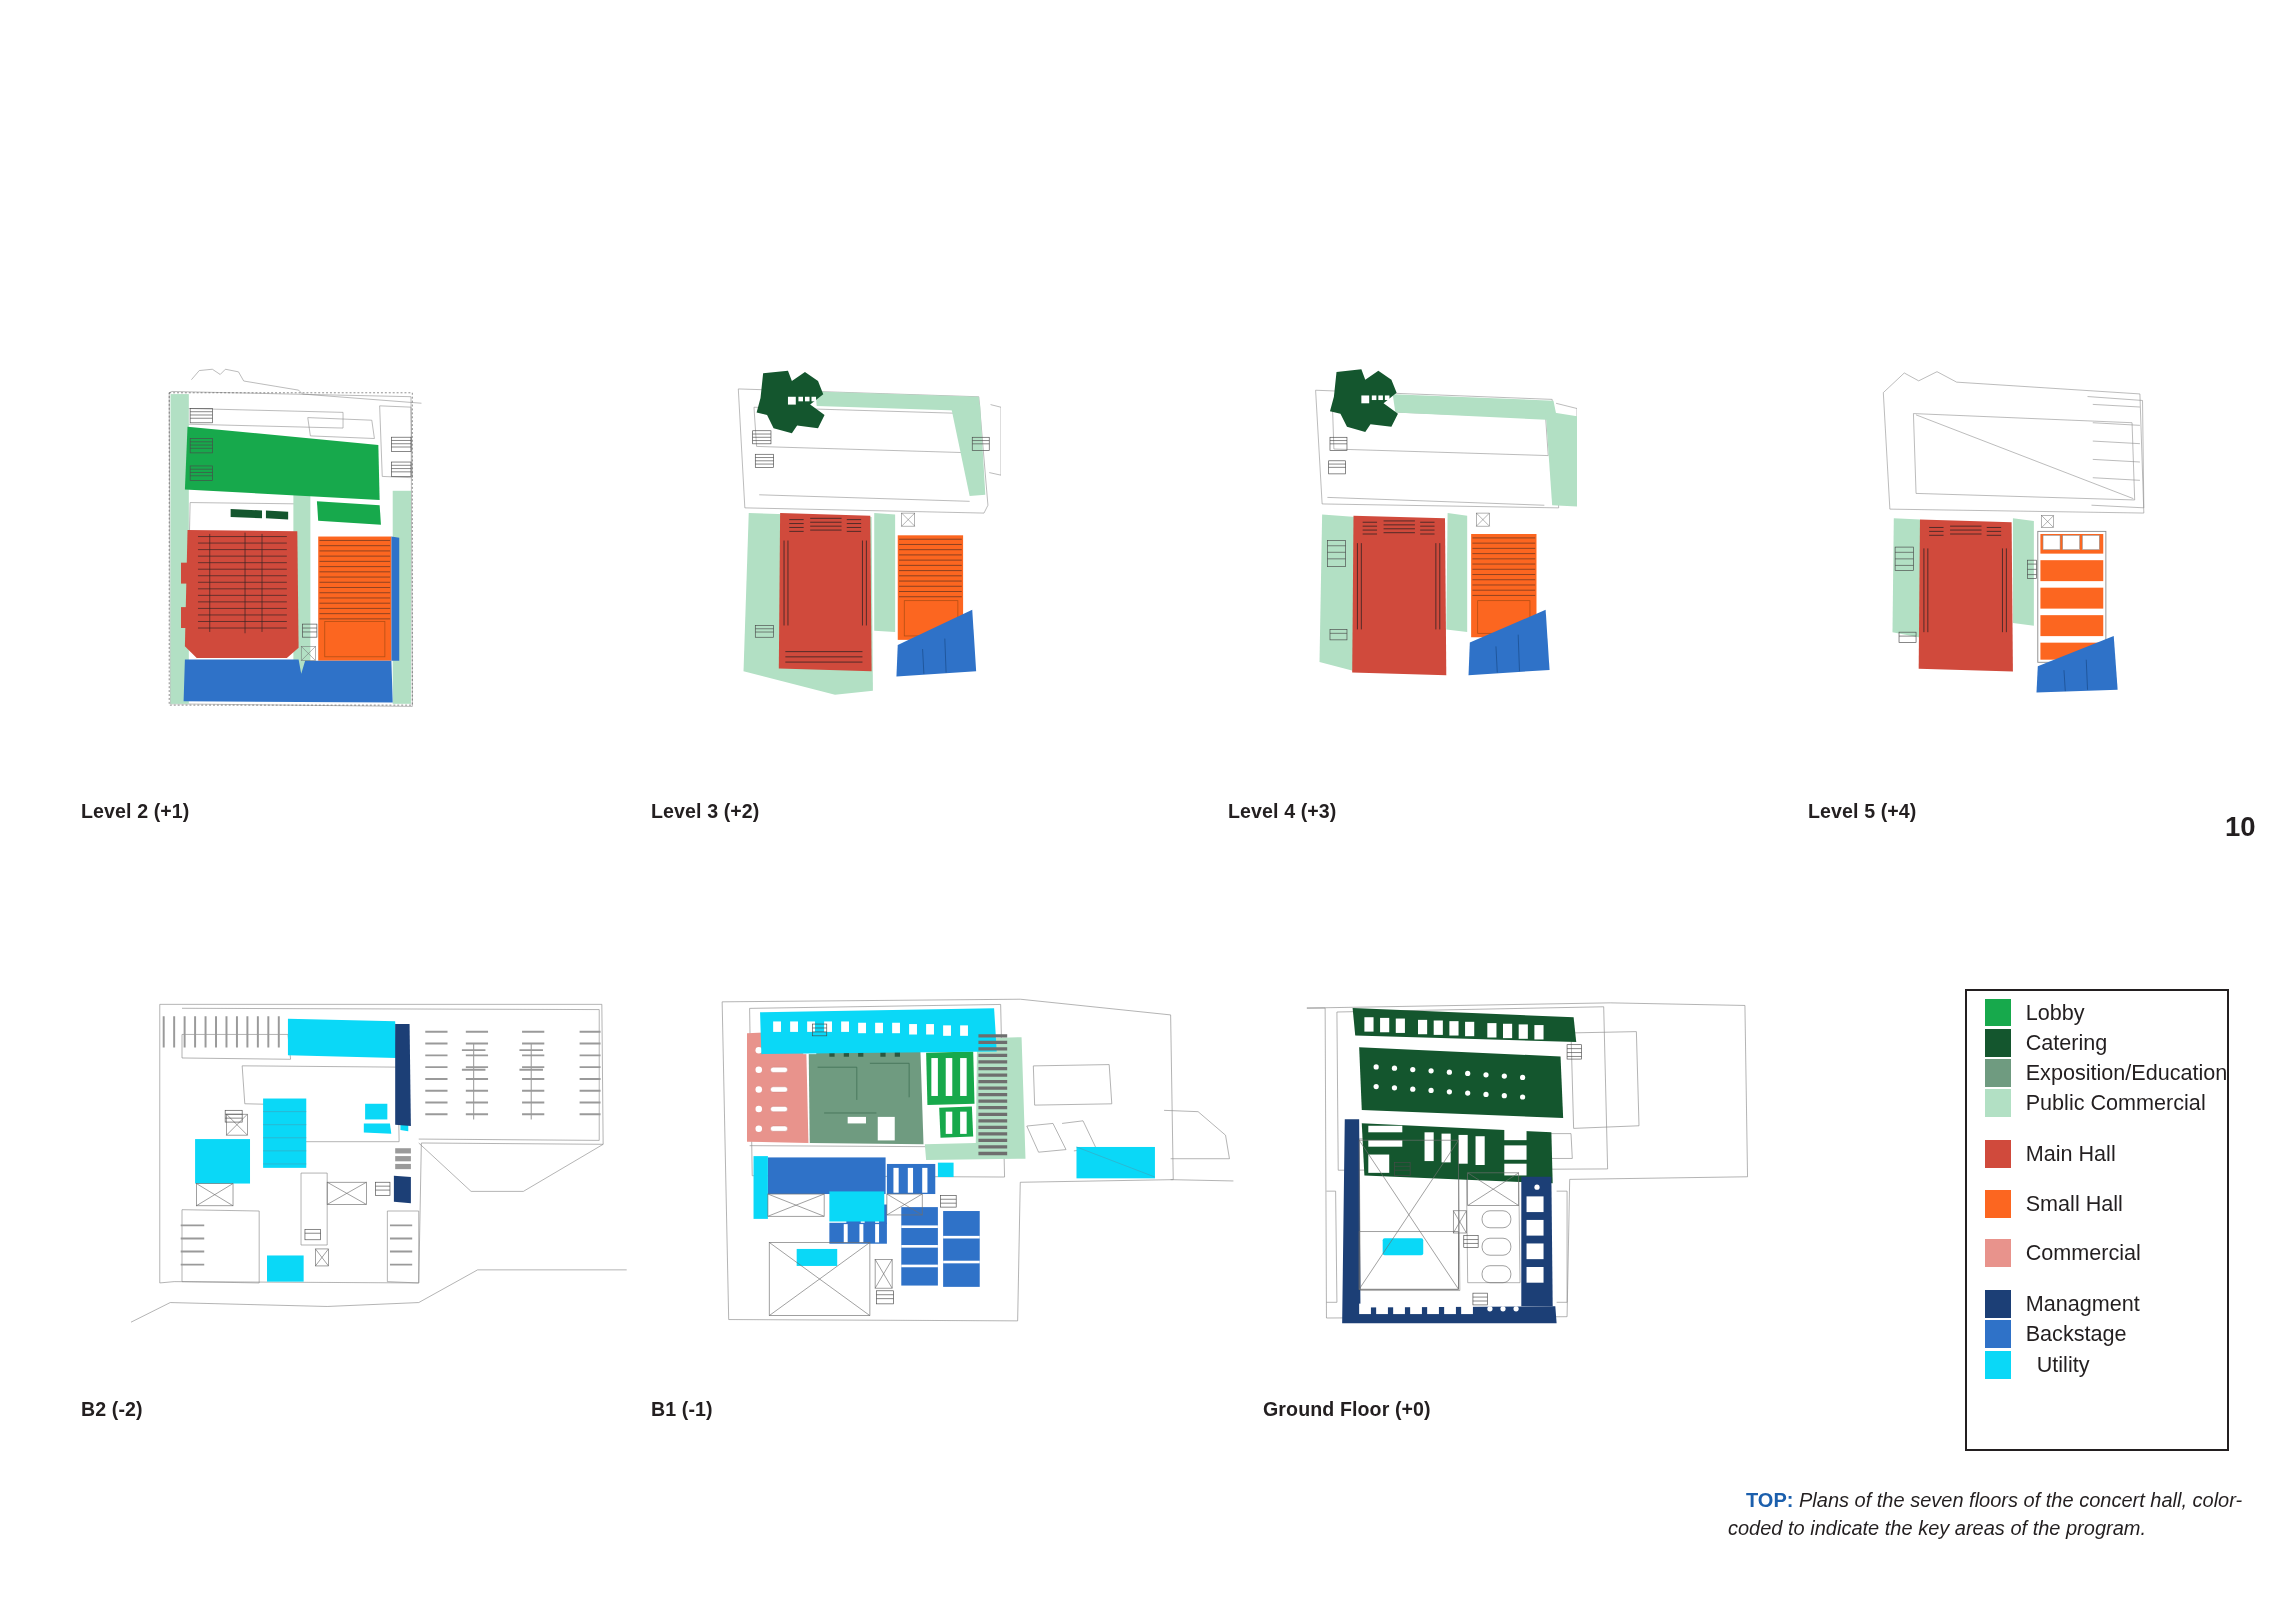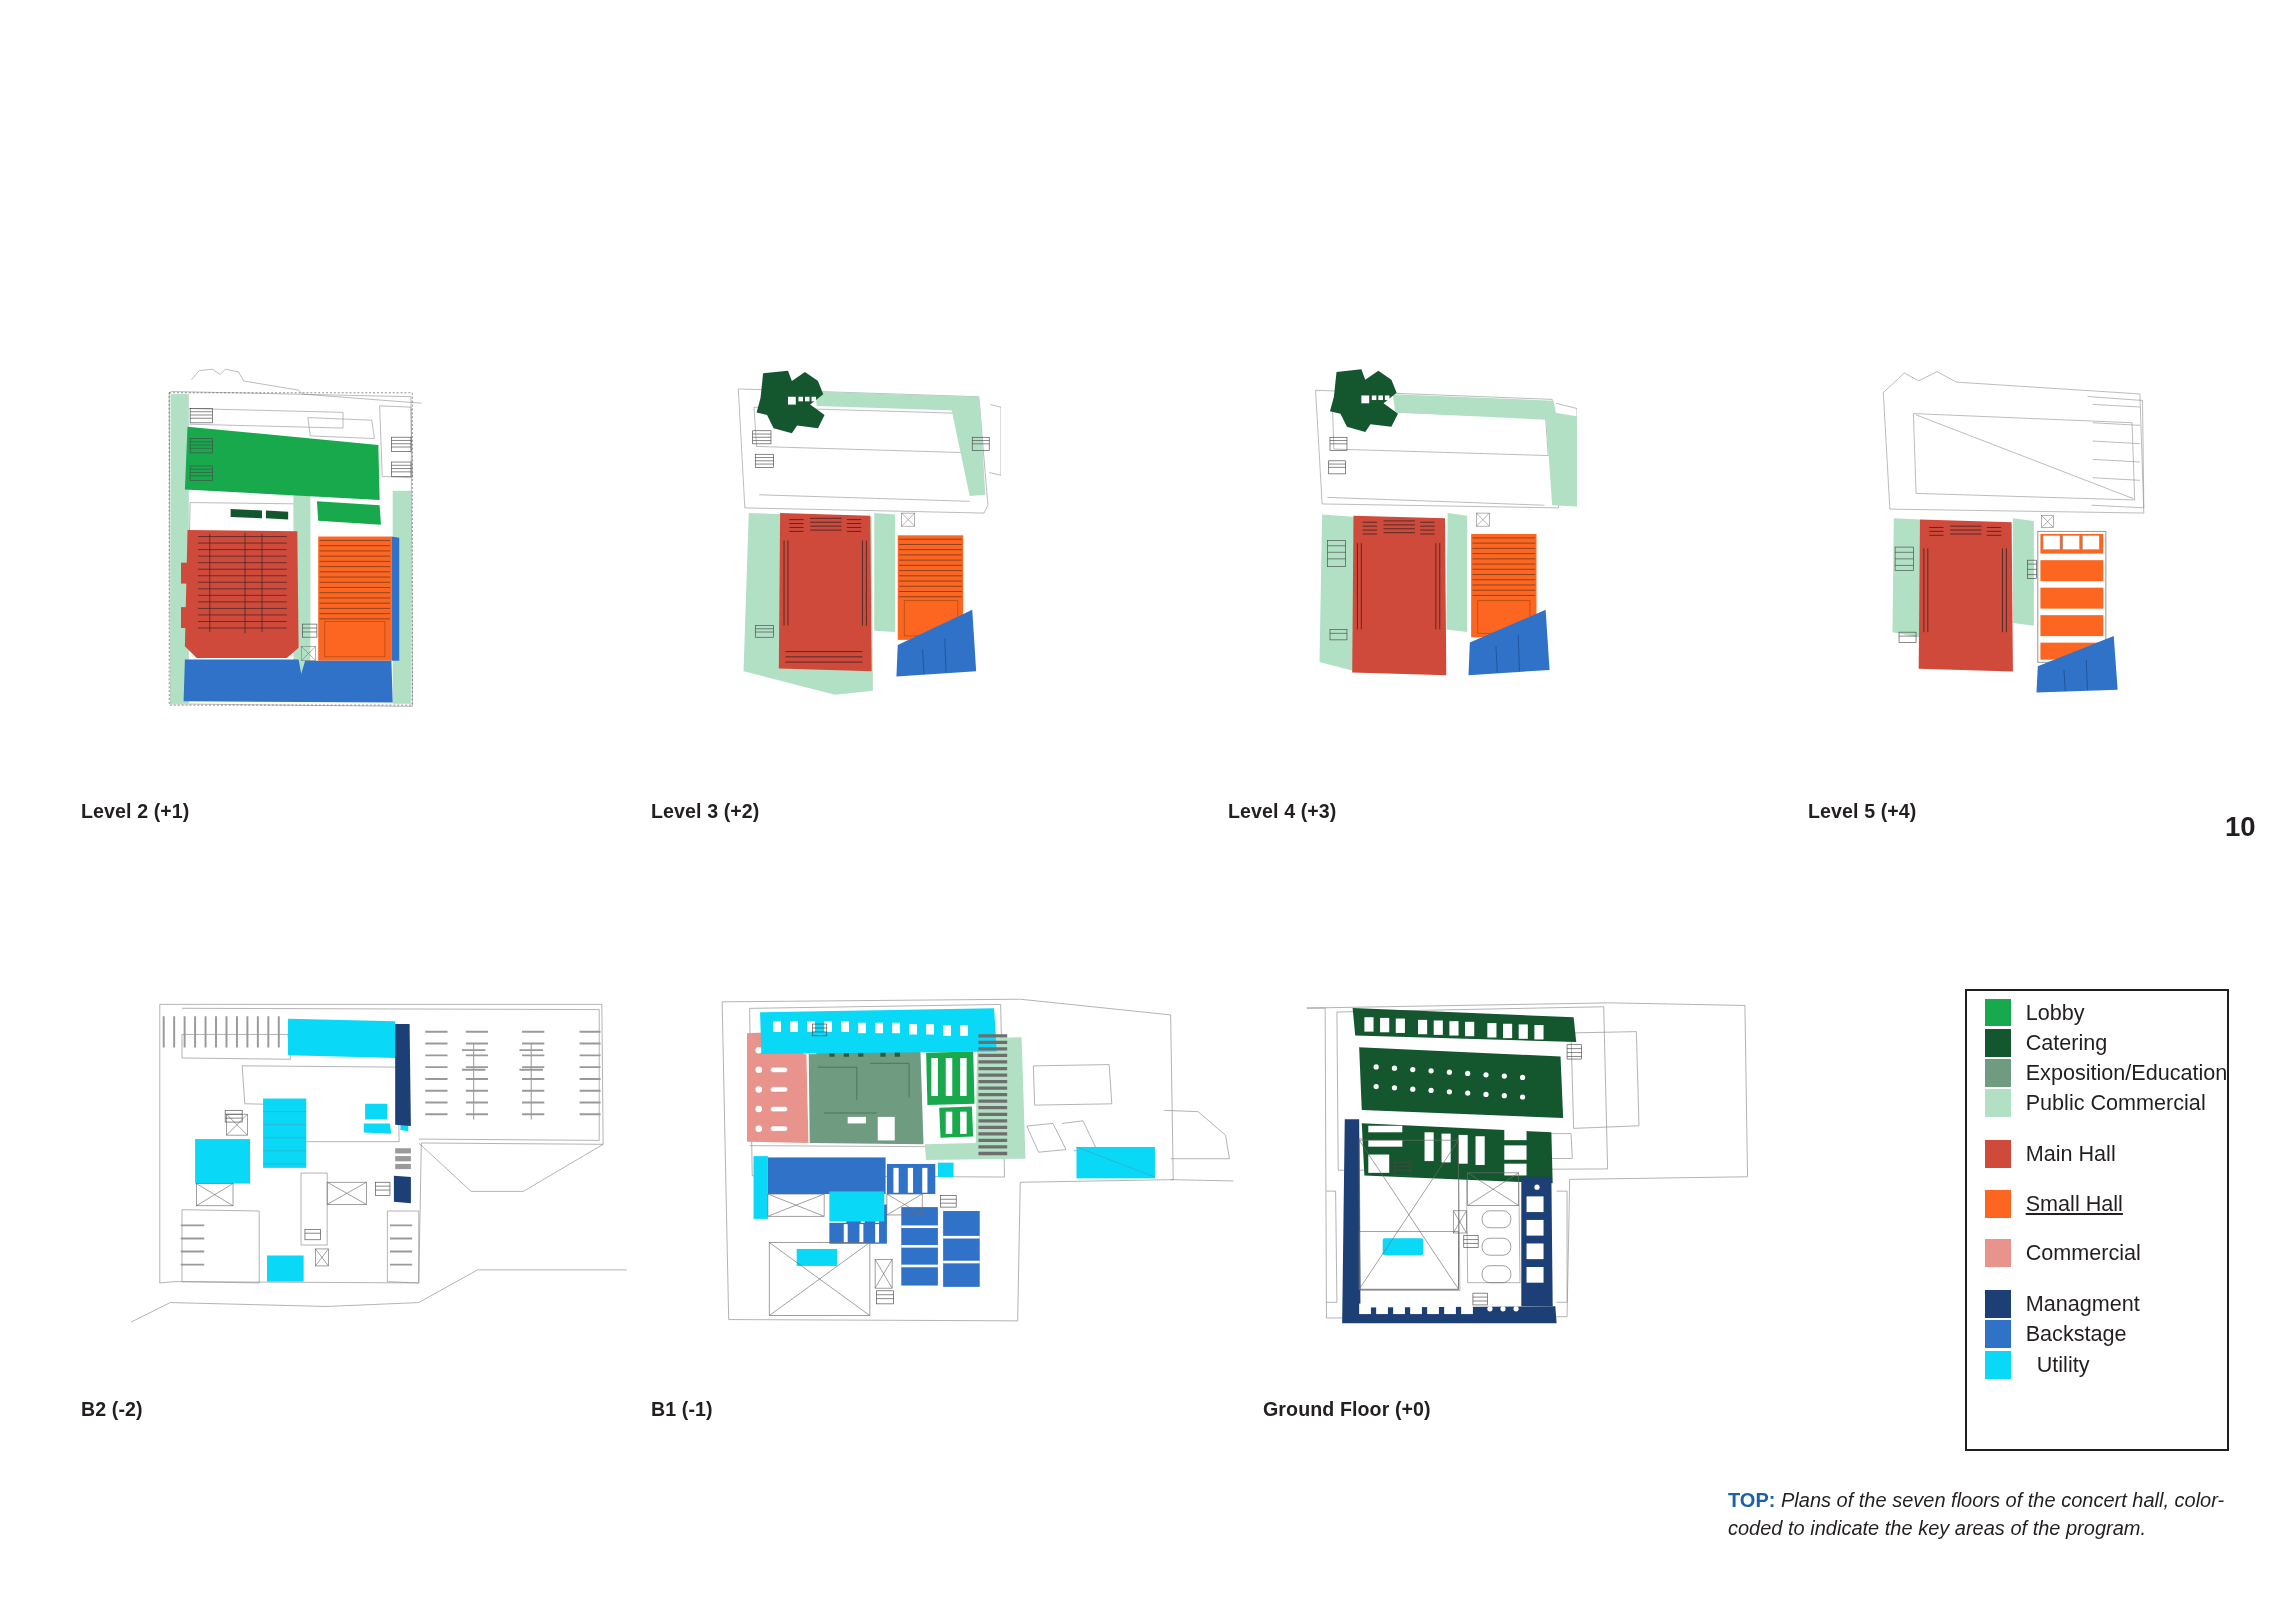--- a/index.html
+++ b/index.html
@@ -40,21 +40,21 @@
   .legend-text{
     margin-left:14.4px;font-size:21.6px;color:#231f20;line-height:1;
     font-family:"Liberation Sans", sans-serif;white-space:nowrap;
   }
 
   
   .caption{
     position:absolute;left:1728px;top:1487px;width:517px;
     font-size:20px;line-height:1.38;color:#231f20;font-style:italic;
   }
-  .caption b{color:#1b5fad;font-style:normal;font-weight:bold;}
+  .caption b{color:#1b5fad;font-style:normal;font-weight:bold;margin-left:18px;}
 </style>
 </head>
 <body>
 
 <div id="page">
 
   <div class="page-number">10</div>
 
   <div class="plan-frame" style="left:147px;top:340px;width:281px;height:380px;">
     <svg viewBox="0 0 430 580">
@@ -634,21 +634,21 @@
           <span class="legend-text">Exposition/Education</span>
         </div>
         <div class="legend-row" style="top: 97px;">
           <span class="legend-swatch" style="background: rgb(178, 224, 196);"></span>
           <span class="legend-text">Public Commercial</span>
         </div>
         <div class="legend-row" style="top: 148px;">
           <span class="legend-swatch" style="background: rgb(208, 74, 60);"></span>
           <span class="legend-text">Main Hall</span>
         </div>
-        <div class="legend-row" style="top: 198px; text-decoration: underline;">
+        <div class="legend-row" style="top: 198px;">
           <span class="legend-swatch" style="background: rgb(252, 102, 32);"></span>
           <span class="legend-text">Small Hall</span>
         </div>
         <div class="legend-row" style="top: 247px;">
           <span class="legend-swatch" style="background: rgb(232, 147, 140);"></span>
           <span class="legend-text">Commercial</span>
         </div>
         <div class="legend-row" style="top: 298px;">
           <span class="legend-swatch" style="background: rgb(28, 63, 118);"></span>
           <span class="legend-text">Managment</span>

